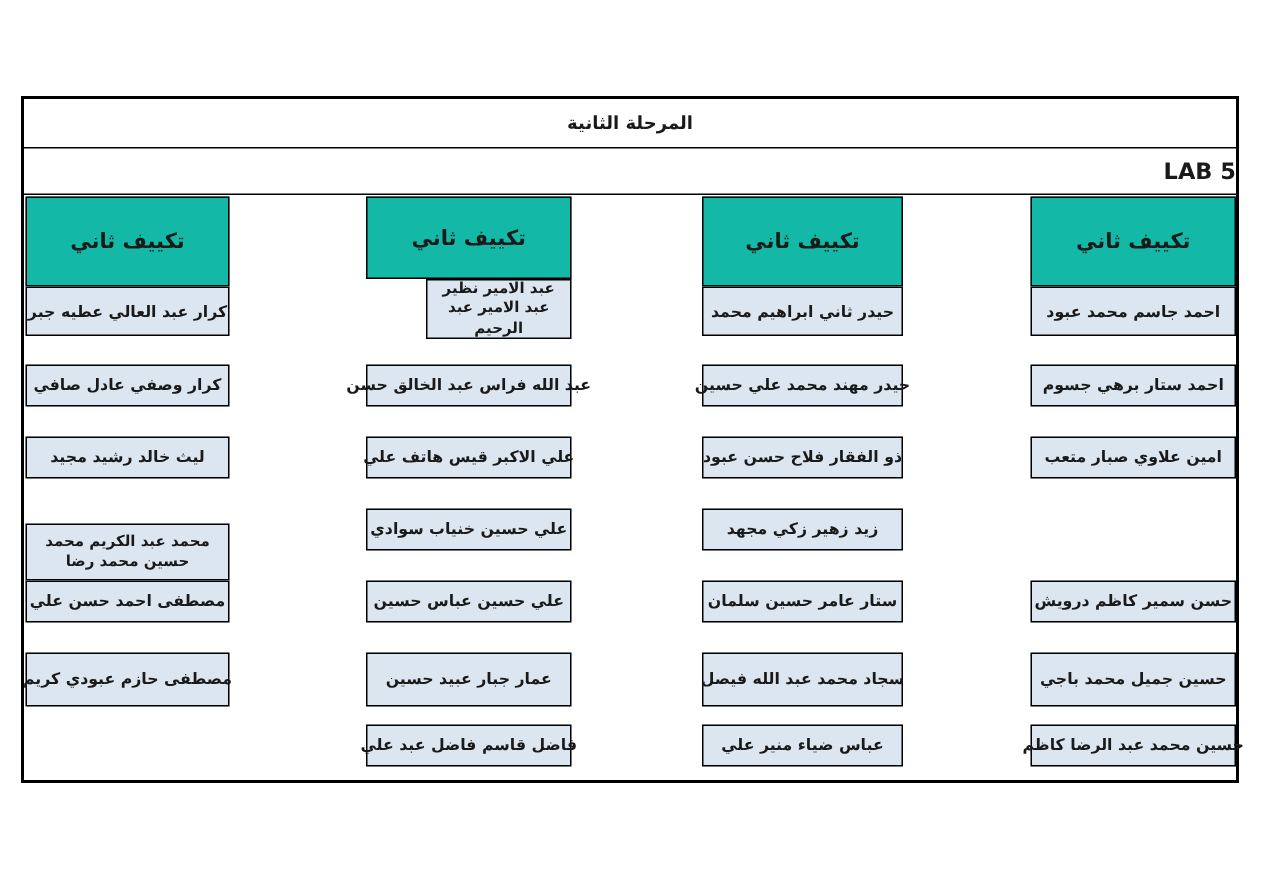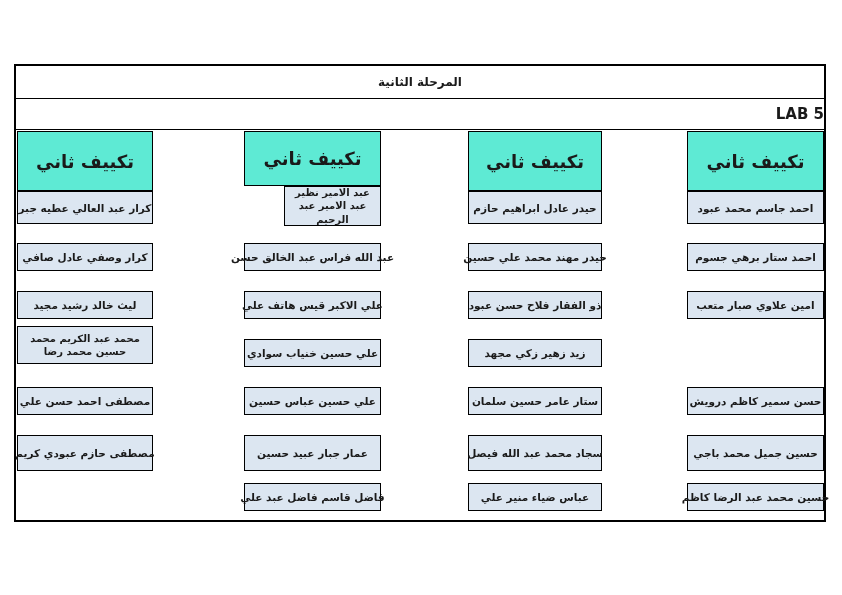--- a/index.html
+++ b/index.html
@@ -26,30 +26,30 @@
   .col{position:absolute;top:131px;height:382px;}
   .col-a{left:17px;width:136px;}
   .col-b{left:244px;width:137px;}
   .col-c{left:468px;width:134px;}
   .col-d{left:687px;width:137px;}
   .box{
     position:absolute;left:0;right:0;box-sizing:border-box;
     border:1.5px solid #000;display:flex;align-items:center;justify-content:center;
     text-align:center;direction:rtl;font-weight:bold;
   }
-  .hdr{top:0;height:60px;background:#5eead4;font-size:18px;}
+  .hdr{top:0;height:60px;background:#14b8a6;font-size:14px;}
   .cell{background:#dce6f1;font-size:10.5px;white-space:nowrap;}
   .cell.wrap{white-space:normal;line-height:1.35;padding:1px 4px;font-size:10px;}
   .r1{top:60px;height:33px;}
   .col-b .hdr{height:55px;}
   .col-b .r1{top:55px;height:40px;margin-left:40px;}
   .r2{top:112px;height:28px;}
   .r3{top:160px;height:28px;}
   .r4{top:208px;height:28px;}
-  .col-a .r4{top:195px;height:38px;}
+  .col-a .r4{top:218px;height:38px;}
   .r5{top:256px;height:28px;}
   .r6{top:304px;height:36px;}
   .r7{top:352px;height:28px;}
 </style>
 </head>
 <body>
 
 <div class="page">
 
   <div class="outer">
@@ -77,21 +77,21 @@
     <div class="box cell r2">عبد الله فراس عبد الخالق حسن</div>
     <div class="box cell r3">علي الاكبر قيس هاتف علي</div>
     <div class="box cell r4">علي حسين خنياب سوادي</div>
     <div class="box cell r5">علي حسين عباس حسين</div>
     <div class="box cell r6">عمار جبار عبيد حسين</div>
     <div class="box cell r7">فاضل قاسم فاضل عبد علي</div>
   </div>
 
   <div class="col col-c">
     <div class="box hdr">تكييف ثاني</div>
-    <div class="box cell r1">حيدر عادل ابراهيم حازم</div>
+    <div class="box cell r1">حيدر ثاني ابراهيم محمد</div>
     <div class="box cell r2">حيدر مهند محمد علي حسين</div>
     <div class="box cell r3">ذو الفقار فلاح حسن عبود</div>
     <div class="box cell r4">زيد زهير زكي مجهد</div>
     <div class="box cell r5">ستار عامر حسين سلمان</div>
     <div class="box cell r6">سجاد محمد عبد الله فيصل</div>
     <div class="box cell r7">عباس ضياء منير علي</div>
   </div>
 
   <div class="col col-d">
     <div class="box hdr">تكييف ثاني</div>

